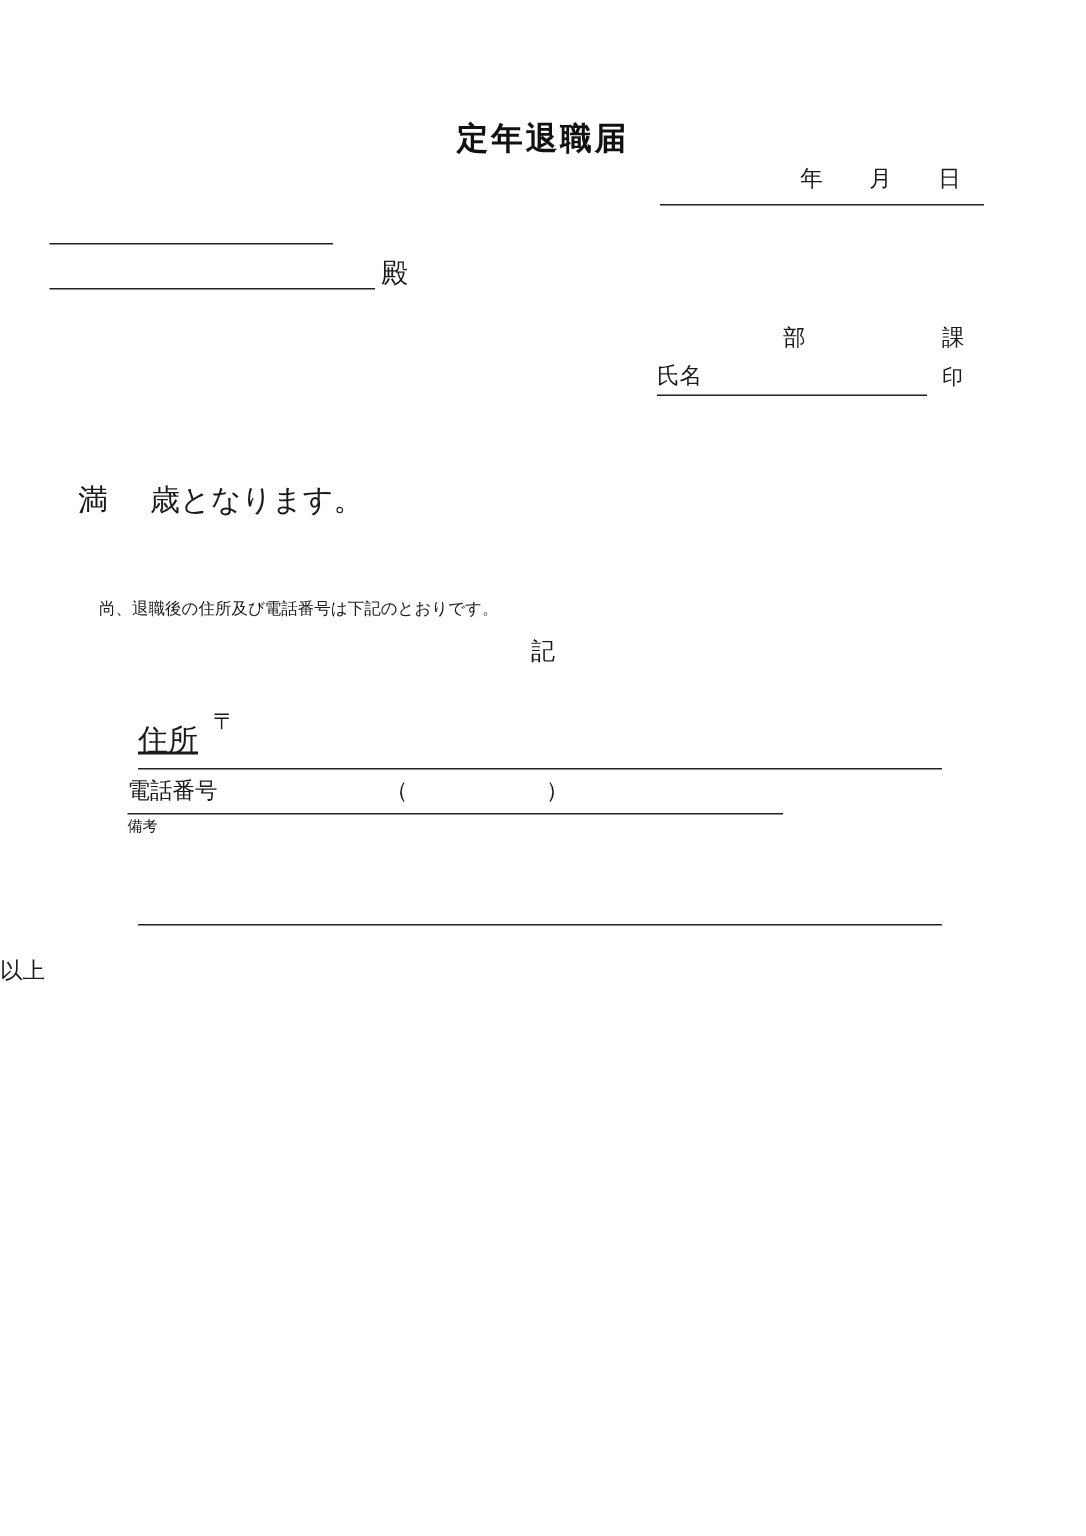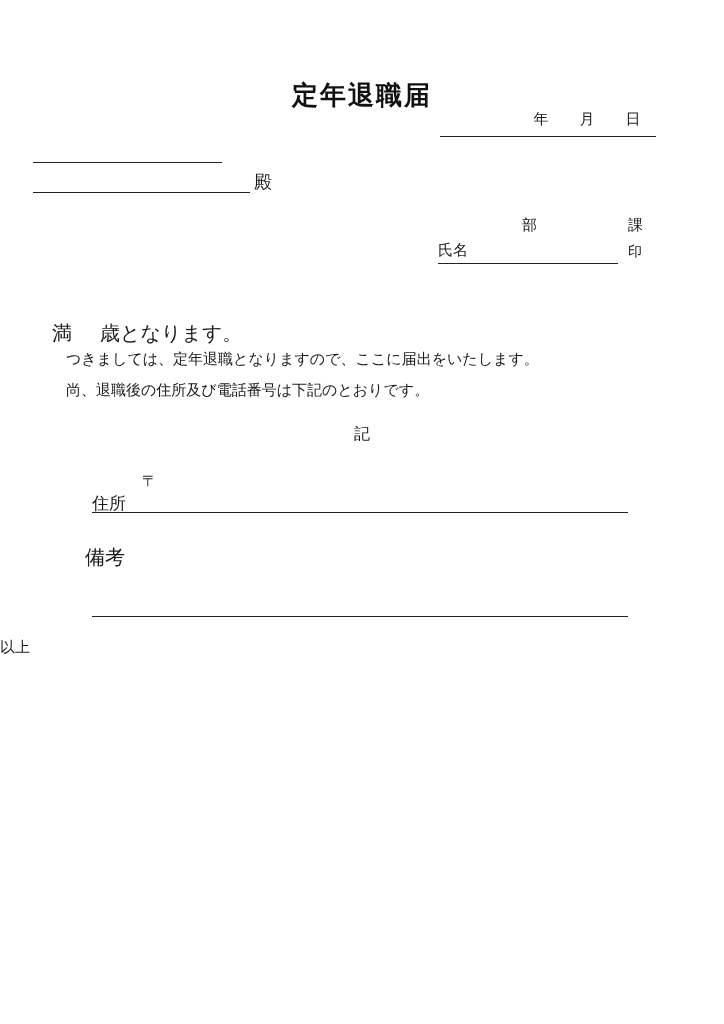--- a/index.html
+++ b/index.html
@@ -20,21 +20,21 @@
     inset: 0;
   }
   .abs { position: absolute; }
 
   
   .doc-title {
     left: 0;
     top: 78px;
     width: 724px;
     text-align: center;
-    font-size: 26px;
+    font-size: 21px;
     font-weight: 700;
     letter-spacing: 2px;
     color: #111;
   }
 
   
   .date-row {
     left: 440px;
     top: 110px;
     width: 216px;
@@ -148,22 +148,22 @@
   }
   .age-gap { display: inline-block; width: 28px; }
   .body-line-3 {
     left: 66px;
     top: 350px;
     font-size: 15px;
     white-space: nowrap;
   }
   .body-line-4 {
     left: 66px;
-    top: 381px;
-    font-size: 15px;
+    top: 398px;
+    font-size: 11px;
     white-space: nowrap;
   }
 
   
   .ki-marker {
     left: 0;
     top: 424px;
     width: 724px;
     text-align: center;
     font-size: 16px;
@@ -173,22 +173,23 @@
   .addr-row {
     left: 92px;
     top: 472px;
     width: 536px;
     height: 40px;
     border-bottom: 1.8px solid #222;
   }
   .addr-label {
     position: absolute;
     left: 0;
-    top: 20px;
-    font-size: 17px;
+    top: 8px;
+    font-size: 20px;
+    text-decoration: underline;
   }
   .addr-postal {
     position: absolute;
     left: 50px;
     top: 0px;
     font-size: 15px;
   }
 
   .tel-row {
     left: 85px;
@@ -212,21 +213,21 @@
   .tel-paren-close {
     position: absolute;
     left: 279px;
     top: 2px;
     font-size: 15px;
   }
 
   .remarks-label {
     left: 85px;
     top: 544px;
-    font-size: 20px;
+    font-size: 10px;
   }
 
   .closing-rule {
     left: 92px;
     top: 616px;
     width: 536px;
     border-bottom: 1.8px solid #222;
     height: 0;
   }
 
@@ -263,29 +264,33 @@
     <span class="name-label">氏名</span>
     <span class="name-underline"></span>
     <span class="name-seal">印</span>
   </div>
 
 
   <div class="abs body-line-2">
     <span>満</span><span class="age-gap"></span><span>歳となります。</span>
   </div>
 
-  <div class="abs body-line-3">つきましては、定年退職となりますので、ここに届出をいたします。</div>
   <div class="abs body-line-4">尚、退職後の住所及び電話番号は下記のとおりです。</div>
 
   <div class="abs ki-marker">記</div>
 
   <div class="abs addr-row">
     <span class="addr-label">住所</span>
     <span class="addr-postal">〒</span>
   </div>
 
+  <div class="abs tel-row">
+    <span class="tel-label">電話番号</span>
+    <span class="tel-paren-open">（</span>
+    <span class="tel-paren-close">）</span>
+  </div>
 
   <div class="abs remarks-label">備考</div>
 
   <div class="abs closing-rule"></div>
   <div class="abs closing-note">以上</div>
 
 </div>
 
 </body></html>

